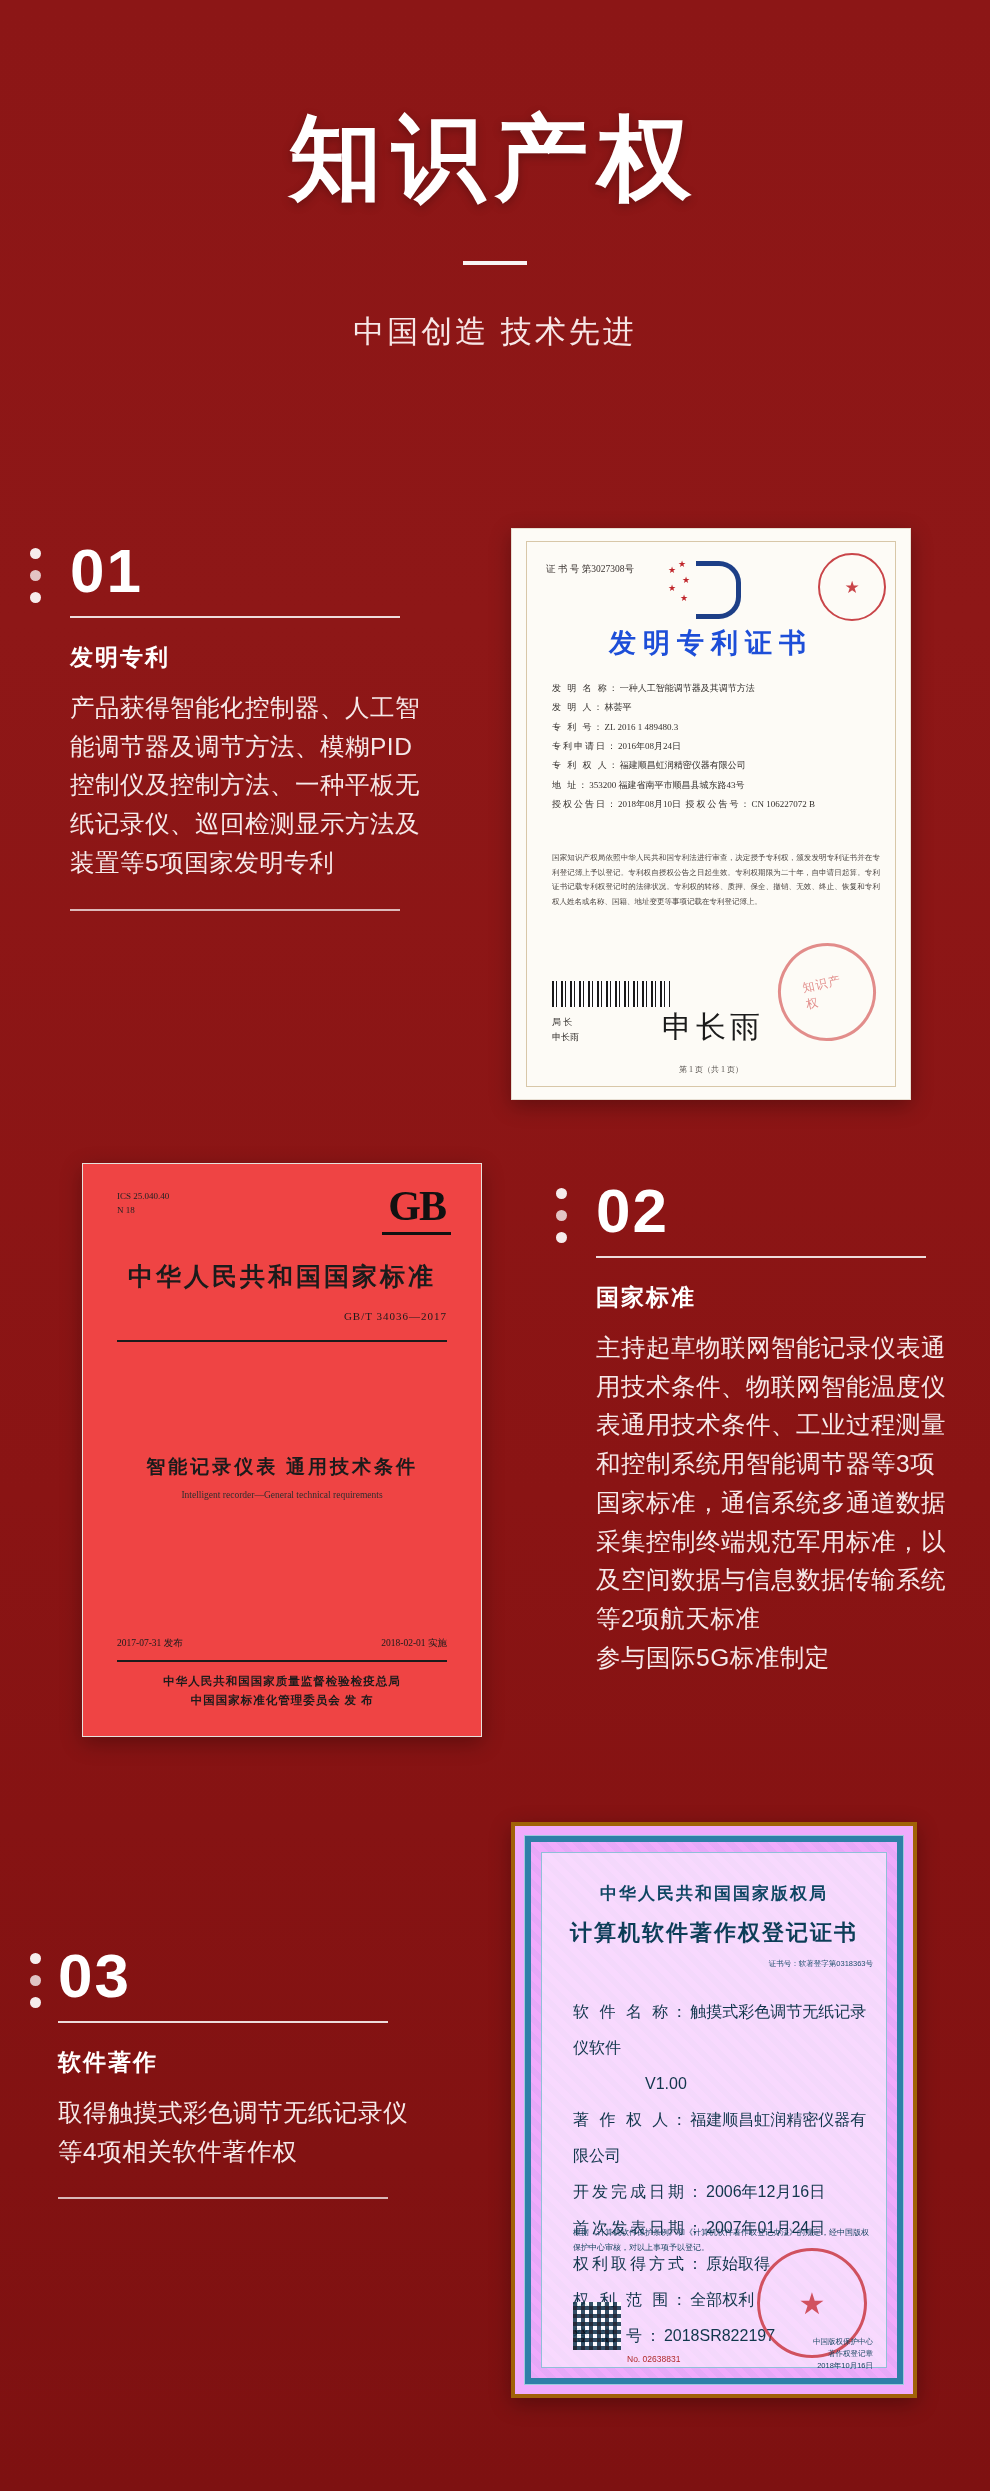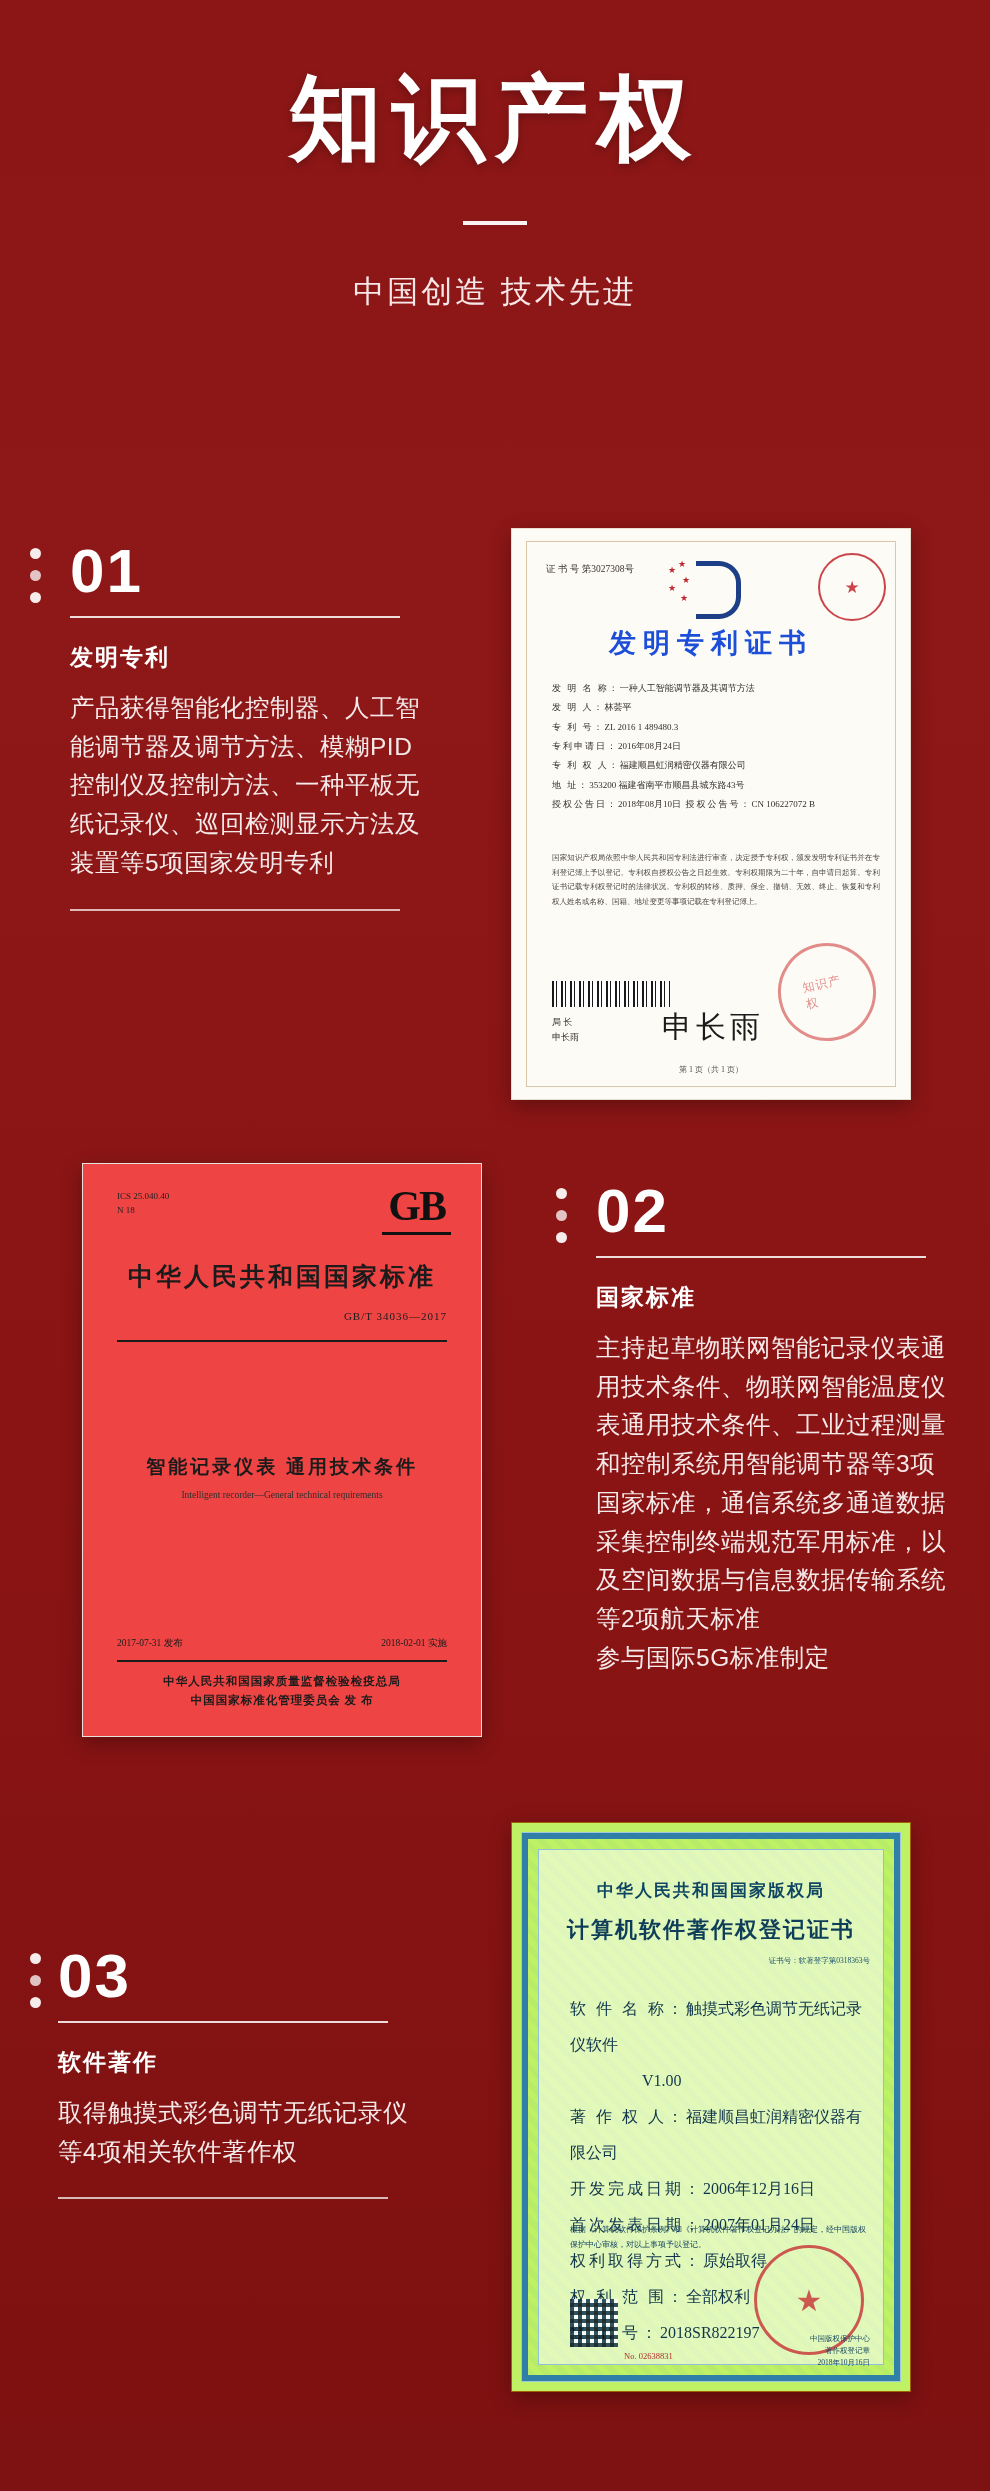--- a/index.html
+++ b/index.html
@@ -16,21 +16,21 @@
   }
   .page {
     position: relative;
     width: 990px;
     min-height: 2491px;
     overflow: hidden;
   }
 
   
   .header {
-    padding-top: 72px;
+    padding-top: 112px;
     text-align: center;
   }
   .header-title {
     font-size: 93px;
     font-weight: bold;
     letter-spacing: 10px;
     line-height: 1;
     color: #ffffff;
     text-shadow: 0 3px 10px rgba(0,0,0,0.25);
   }
@@ -354,24 +354,24 @@
     font-weight: bold;
     letter-spacing: 1px;
   }
 
   
   .cert-soft {
     left: 511px;
     top: 1822px;
     width: 398px;
     height: 568px;
-    background: #bef264;
-    border: 1px solid #a16207;
+    background: #f0abfc;
+    border: 4px solid #a16207;
     color: #123a52;
-    font-family: Liberation Serif, serif;
+    font-family: Liberation Sans, sans-serif;
   }
   .cs-border {
     position: absolute;
     left: 10px; top: 10px; right: 10px; bottom: 10px;
     border: 6px solid #2f7fa8;
     outline: 1px solid #9ec9dd;
     background:
       repeating-linear-gradient(45deg, rgba(47,127,168,0.05) 0 6px, rgba(255,255,255,0) 6px 12px);
   }
   .cs-inner {

